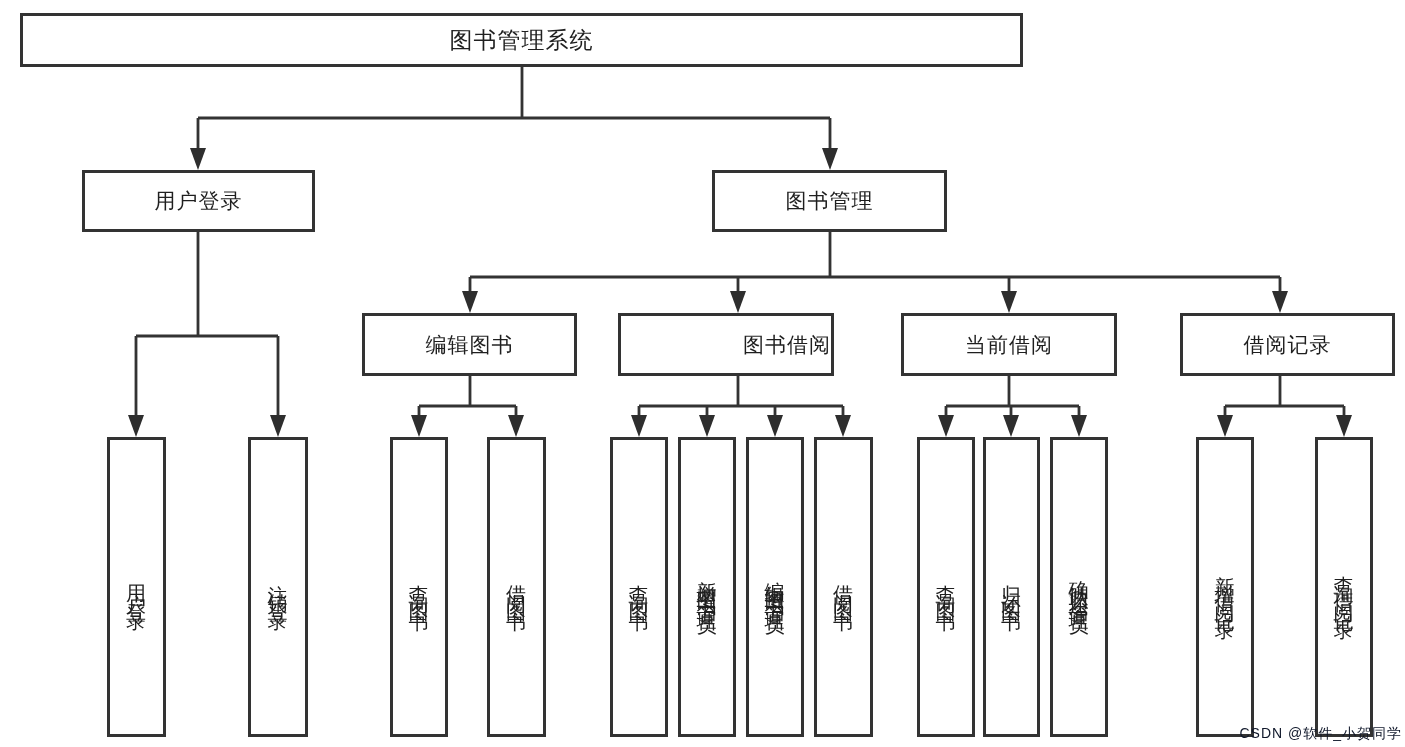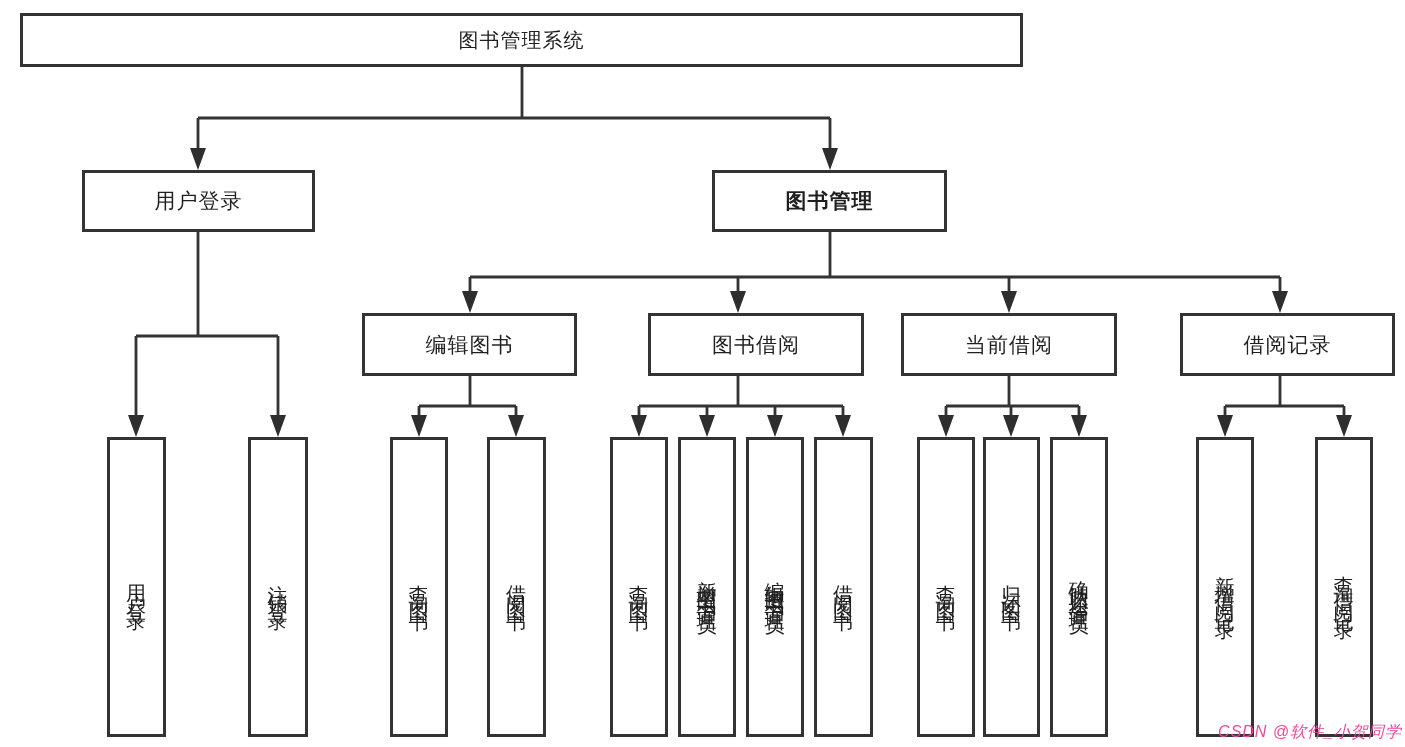--- a/index.html
+++ b/index.html
@@ -16,59 +16,58 @@
     background:#ffffff;
     border:3px solid #333333;
     box-sizing:border-box;
     display:flex;
     align-items:center;
     justify-content:center;
     color:#1f1f1f;
     z-index:2;
   }
   .h-node{font-size:21px;letter-spacing:1px;}
-  .root-node{font-size:20px;font-family:Liberation Serif, serif;}
+  .root-node{font-size:23px;font-family:Liberation Serif, serif;}
   .leaf{top:437px;height:300px;}
   .leaf .vtext{
     writing-mode:vertical-rl;
     text-orientation:mixed;
     font-size:20px;
     letter-spacing:9px;
     line-height:1;
     white-space:nowrap;
   }
   .leaf-long .vtext{letter-spacing:5px;}
   #n-root{left:20px;top:13px;width:1003px;height:54px;}
   #n-l2-0{left:82px;top:170px;width:233px;height:62px;}
-  #n-l2-1{left:712px;top:170px;width:235px;height:62px;font-weight:bold;}
+  #n-l2-1{left:712px;top:170px;width:235px;height:62px;}
   #n-l3-0{left:362px;top:313px;width:215px;height:63px;}
-  #n-l3-1{left:648px;top:313px;width:216px;height:63px;}
+  #n-l3-1{left:618px;top:313px;width:216px;height:63px;justify-content:flex-end;}
   #n-l3-2{left:901px;top:313px;width:216px;height:63px;}
   #n-l3-3{left:1172px;top:313px;width:215px;height:63px;margin-left:8px;}
   #leaf-0{left:107px;width:59px;}
   #leaf-1{left:248px;width:60px;}
   #leaf-2{left:390px;width:58px;}
   #leaf-3{left:487px;width:59px;}
   #leaf-4{left:610px;width:58px;}
   #leaf-5{left:678px;width:58px;}
   #leaf-6{left:746px;width:58px;}
   #leaf-7{left:814px;width:59px;}
   #leaf-8{left:917px;width:58px;}
   #leaf-9{left:983px;width:57px;}
   #leaf-10{left:1050px;width:58px;}
   #leaf-11{left:1196px;width:58px;}
   #leaf-12{left:1315px;width:58px;}
   #watermark{
     position:absolute;
     right:3px;bottom:4px;
-    color:#ec4899;
-    font-size:16px;
+    color:#0f172a;
+    font-size:14px;
     letter-spacing:1px;
     z-index:5;
-    font-style:italic;
   }
 </style>
 </head>
 <body>
 
 <div id="canvas">
 
   <svg id="wires" viewBox="0 0 1405 747" xmlns="http://www.w3.org/2000/svg">
     <g stroke="#333333" stroke-width="2.8" fill="none">
 

